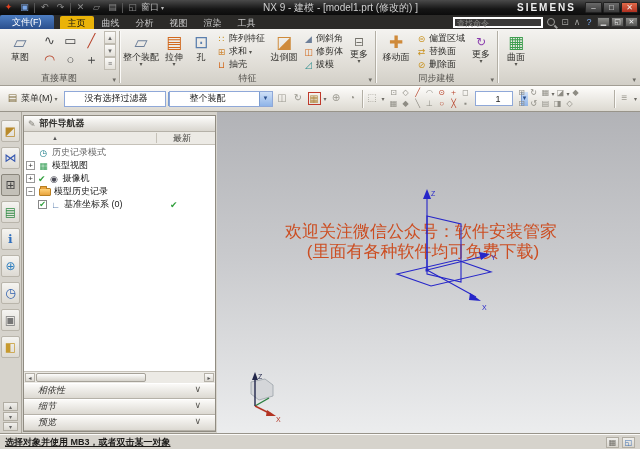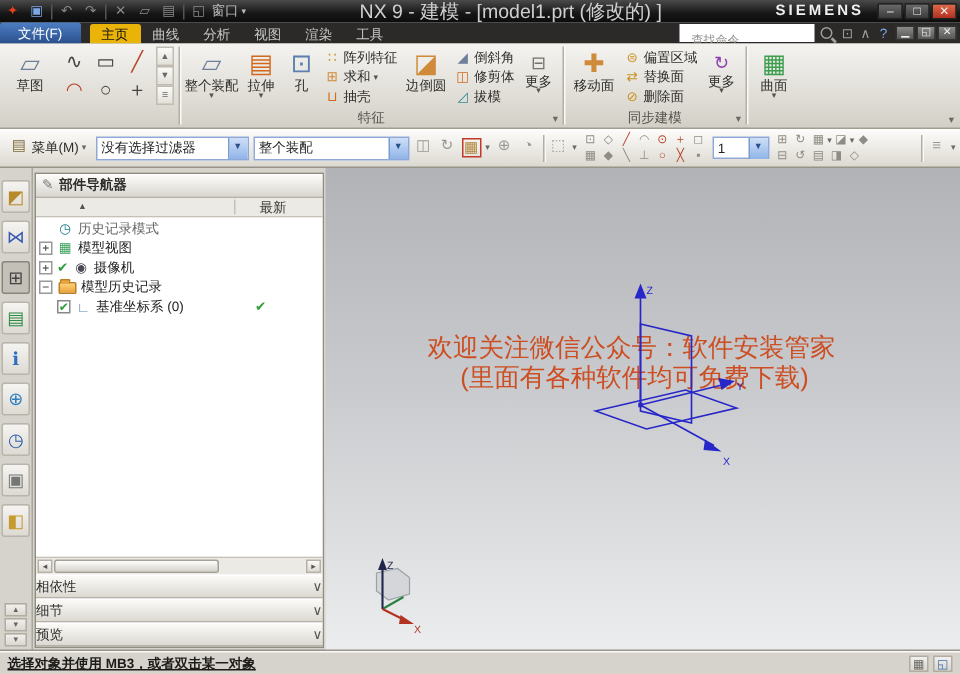--- a/index.html
+++ b/index.html
@@ -6,33 +6,33 @@
   html,body { width:640px; height:449px; overflow:hidden; }
   body { font-family:"Liberation Sans","DejaVu Sans",sans-serif; font-size:9px; position:relative; background:#d6d3cc; cursor:default; }
 
   
   .titlebar { position:absolute; top:0; left:0; right:0; height:15px; background:linear-gradient(#4a4a4a,#161616 60%,#0c0c0c); color:#ccc; display:flex; align-items:center; padding:0 2px; gap:3px; }
   .qicon { font-size:9px; line-height:11px; width:13px; text-align:center; color:#8b8b8b; }
   .qicon.logo { color:#e2401f; font-weight:bold; }
   .qicon.save { color:#7aa7e8; }
   .qsep { width:1px; height:10px; background:#555; }
   .winbtn-l { display:flex; align-items:center; gap:2px; color:#bbb; }
-  .ttl { flex:1; text-align:center; color:#cfcfcf; white-space:nowrap; overflow:hidden; font-size:13px; }
+  .ttl { flex:1; text-align:center; color:#cfcfcf; white-space:nowrap; overflow:hidden; font-size:10px; }
   .brand { font-weight:bold; letter-spacing:2px; color:#efefef; font-size:10px; margin-right:6px; }
   .wbtns { display:flex; gap:1px; }
   .wbtn { width:17px; height:11px; background:linear-gradient(#6a6a6a,#3a3a3a); color:#eee; font-size:8px; line-height:10px; text-align:center; border:1px solid #222; border-radius:1px; }
   .wbtn.close { background:linear-gradient(#e06a4a,#b03020); }
 
   
   .tabrow { position:absolute; top:15px; left:0; right:0; height:14px; background:#2b2a28; display:flex; align-items:flex-end; color:#c9c9c9; }
   .filetab { height:14px; padding:1px 12px; background:linear-gradient(#4d7ec2,#2a4f8d); color:#fff; border-radius:2px 2px 0 0; margin-right:6px; }
   .rtab { height:13px; padding:1px 8px; }
   .rtab.active { background:#eab308; color:#111; border-radius:2px 2px 0 0; }
   .tabspacer { flex:1; }
-  .findbox { width:90px; height:11px; background:#3a3938; border:6px solid #ffffff; color:#8f8f8c; font-size:8px; line-height:9px; padding:0 2px; margin-right:3px; }
+  .findbox { width:90px; height:11px; background:#3a3938; border:2px solid #ffffff; color:#8f8f8c; font-size:8px; line-height:9px; padding:0 2px; margin-right:3px; }
   .tabico { color:#9f9f9c; width:12px; text-align:center; font-size:9px; }
   .mag { width:8px; height:8px; border:1.5px solid #9f9f9c; border-radius:50%; position:relative; display:inline-block; margin:0 4px 0 1px; }
   .mag::after { content:""; position:absolute; width:4px; height:1.5px; background:#9f9f9c; transform:rotate(45deg); left:6px; top:7px; }
   .dwbtn { width:13px; height:10px; background:linear-gradient(#8b8b88,#565654); border:1px solid #333; color:#eee; font-size:7px; line-height:8px; text-align:center; }
 
   
   .ribbon { position:absolute; top:29px; left:0; right:0; height:57px; background:linear-gradient(#f4f3f0,#dedbd4 70%,#d2cfc7); border-bottom:1px solid #a29e94; display:flex; }
   .rgroup { display:flex; flex-direction:column; height:100%; position:relative; }
   .rbody { flex:1; display:flex; align-items:flex-start; padding:2px 2px 0 2px; gap:1px; }
   .rlabel { height:12px; text-align:center; color:#55534e; position:relative; line-height:11px; }
@@ -55,21 +55,21 @@
 
   
   .ic-gold { color:#c9921f; } .ic-org { color:#d2691e; } .ic-tan { color:#cf8a3a; }
   .ic-blue { color:#5b7fae; } .ic-steel { color:#6d7f99; } .ic-green { color:#3e9e4f; }
   .ic-teal { color:#2e8f8f; } .ic-pur { color:#8b3fae; } .ic-gray { color:#75736c; }
 
   
   .selbar { position:absolute; top:86px; left:0; right:0; height:26px; background:linear-gradient(#fefdfb,#dcd9d1); border-bottom:1px solid #98948a; display:flex; align-items:center; padding:0 3px; gap:3px; }
   .menu { display:flex; align-items:center; gap:2px; color:#2f2e2b; padding:1px 3px; }
   .combo { height:16px; background:#fff; border:1px solid #8fa8d8; display:flex; align-items:center; }
-  .combo .cval { padding:0 3px; white-space:nowrap; color:#222; flex:1; }
+  .combo .cval { padding:0 20px; white-space:nowrap; color:#222; flex:1; }
   .combo .cbtn { width:13px; height:14px; background:linear-gradient(#cfe0f7,#8fb4e8); border-left:1px solid #7a9cd0; color:#2a4f8d; font-size:6px; text-align:center; line-height:13px; }
   .ticon { width:13px; height:13px; font-size:10px; line-height:12px; text-align:center; color:#9a988f; }
   .ticon.redbox { border:1px solid #c0392b; color:#b0863a; }
   .ticon.on { color:#7d6a3a; }
   .vsep { width:1px; height:18px; background:#b3afa5; box-shadow:1px 0 0 #fbfaf8; }
   .mini2 { display:flex; flex-direction:column; gap:0; }
   .mini2 .mrow { display:flex; }
   .micon { width:12px; height:11px; font-size:8px; line-height:10px; text-align:center; color:#8e8c84; }
   .micon.red { color:#b8442c; }
   .caret7 { font-size:6px; color:#6b6963; align-self:center; }
@@ -101,21 +101,21 @@
   .tico { font-size:9px; width:11px; text-align:center; }
   .tico.clock { color:#1f7f8a; } .tico.mview { color:#3aa05a; } .tico.cam { color:#4a4a55; } .tico.csys { color:#5b7fae; font-weight:bold; }
   .chk { color:#2e9e3a; font-size:9px; }
   .cbox { width:9px; height:9px; border:1px solid #888; background:#fff; font-size:8px; line-height:8px; text-align:center; color:#2e9e3a; margin-left:14px; }
   .folder { width:12px; height:8px; background:linear-gradient(#ffd27a,#e8a33c); border:1px solid #b97f22; border-radius:1px; position:relative; margin-left:1px; }
   .folder::before { content:""; position:absolute; top:-3px; left:0; width:5px; height:2px; background:#e8a33c; border:1px solid #b97f22; border-bottom:none; border-radius:1px 1px 0 0; }
   .uptodate { position:absolute; left:146px; }
   .hscroll { height:12px; background:#eceae5; border-top:1px solid #c5c1b8; display:flex; align-items:center; padding:0 1px; gap:1px; }
   .harr { width:10px; height:9px; font-size:6px; line-height:8px; text-align:center; background:linear-gradient(#fbfaf8,#dcd9d2); border:1px solid #b5b1a8; color:#555; }
   .hthumb { flex-grow:0; width:110px; height:9px; background:linear-gradient(#fdfdfc,#d5d2ca); border:1px solid #a5a198; border-radius:2px; }
-  .sect { height:16px; background:linear-gradient(#fbfaf8,#dcd9d2); border-top:1px solid #fff; border-bottom:1px solid #b5b1a8; display:flex; align-items:center; padding:0 0; color:#2f2e2b; }
+  .sect { height:16px; background:linear-gradient(#fbfaf8,#dcd9d2); border-top:1px solid #fff; border-bottom:1px solid #b5b1a8; display:flex; align-items:flex-start; padding:0 14px; color:#2f2e2b;font-style:italic; }
   .sect .sch { margin-left:auto; color:#55534e; font-size:9px; }
 
   
   .canvas { position:absolute; left:217px; top:0; right:0; bottom:0; background:linear-gradient(180deg,#b2b3b7 0%,#c9cacd 45%,#ecedee 100%); overflow:hidden; }
   .wm { position:absolute; left:68px; top:110px; color:#cc4e22; font-size:17px; line-height:20px; white-space:nowrap; }
   .wm .l2 { padding-left:4px;text-align:center; }
   .csyssvg { position:absolute; left:168px; top:74px; }
   .triadsvg { position:absolute; left:14px; top:258px; }
 
   
@@ -188,20 +188,24 @@
         <span class="tg red">╱</span>
         <span class="tg red">◠</span>
         <span class="tg">○</span>
         <span class="tg">＋</span>
       </div>
       <div class="tscroll">
         <span>▴</span>
         <span>▾</span>
         <span>≡</span>
       </div>
+    </div>
+    <div class="rlabel">
+      <span>直接草图</span>
+      <span class="dl">▾</span>
     </div>
   </div>
 
   <div class="gsep"></div>
 
   <div class="rgroup">
     <div class="rbody">
       <div class="bigbtn">
         <span class="bico ic-steel">▱</span>
         <span class="blab">整个装配</span>

